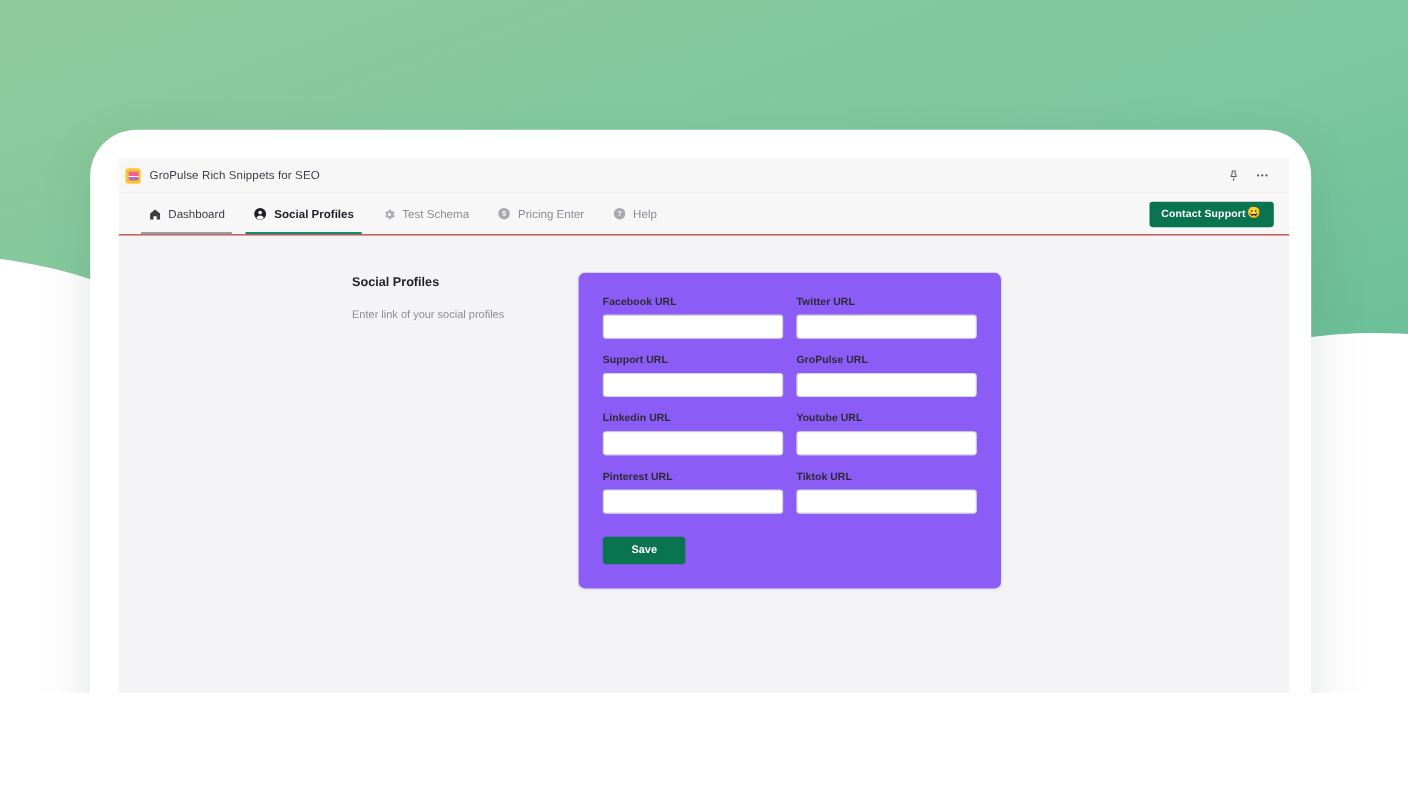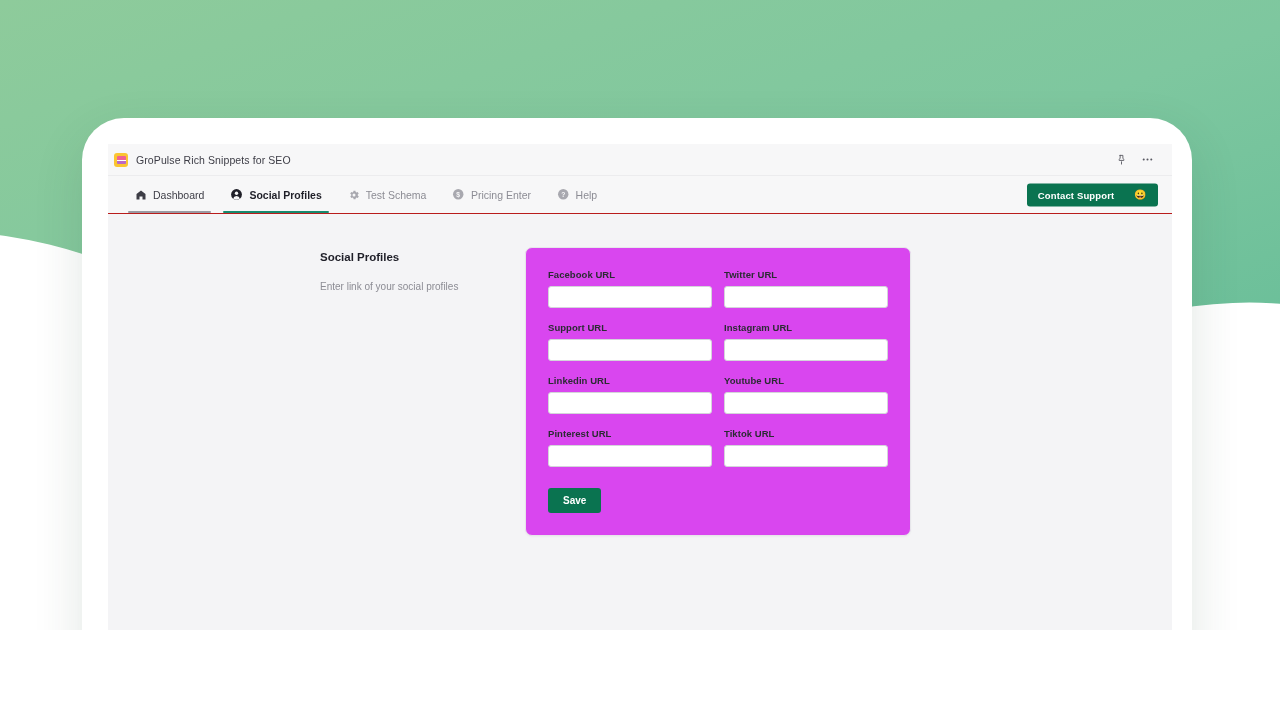--- a/index.html
+++ b/index.html
@@ -160,21 +160,21 @@
     background: #0a7350;
     color: #ffffff;
     font-size: 9.5px;
     font-weight: 700;
     letter-spacing: .15px;
     border: none;
     border-radius: 3px;
     padding: 6px 11px;
     display: flex;
     align-items: center;
-    gap: 20px;
+    gap: 2px;
     cursor: pointer;
   }
   .emoji { font-size: 10px; line-height: 1; }
 
   
   .content {
     position: absolute;
     left: 0; right: 0; top: 71px; bottom: 0;
     background: #f4f4f6;
     padding: 32px 0 0 0;
@@ -193,21 +193,21 @@
     margin-bottom: 17px;
   }
   .desc-sub {
     font-size: 10px;
     color: #8c8c94;
     line-height: 1.4;
   }
 
   .card {
     width: 386px;
-    background: #d946ef;
+    background: #8b5cf6;
     border: 1px solid #e6e6ea;
     border-radius: 7px;
     box-shadow: 0 1px 2px rgba(0,0,0,.04);
     padding: 21px 22px 22px 22px;
   }
   .fgrid {
     display: grid;
     grid-template-columns: 1fr 1fr;
     column-gap: 12px;
     row-gap: 14px;
@@ -235,21 +235,21 @@
 
   .save-btn {
     margin-top: 21px;
     background: #0a7350;
     color: #ffffff;
     font-size: 10px;
     font-weight: 700;
     font-family: "Liberation Sans", sans-serif;
     border: none;
     border-radius: 3px;
-    padding: 7px 15px;
+    padding: 7px 26px;
     cursor: pointer;
   }
 </style>
 </head>
 <body>
 
 <div id="scene">
   <div class="blob-left"></div>
   <div class="blob-right"></div>
   <div class="blob-bottom"></div>
@@ -368,21 +368,21 @@
                 <label class="flabel">Twitter URL</label>
                 <input class="finput" type="text" value="" style="">
               </div>
 
               <div class="field">
                 <label class="flabel">Support URL</label>
                 <input class="finput" type="text" value="" style="">
               </div>
 
               <div class="field">
-                <label class="flabel">Instagram URL</label>
+                <label class="flabel">GroPulse URL</label>
                 <input class="finput" type="text" value="" style="">
               </div>
 
               <div class="field">
                 <label class="flabel">Linkedin URL</label>
                 <input class="finput" type="text" value="" style="">
               </div>
 
               <div class="field">
                 <label class="flabel">Youtube URL</label>

